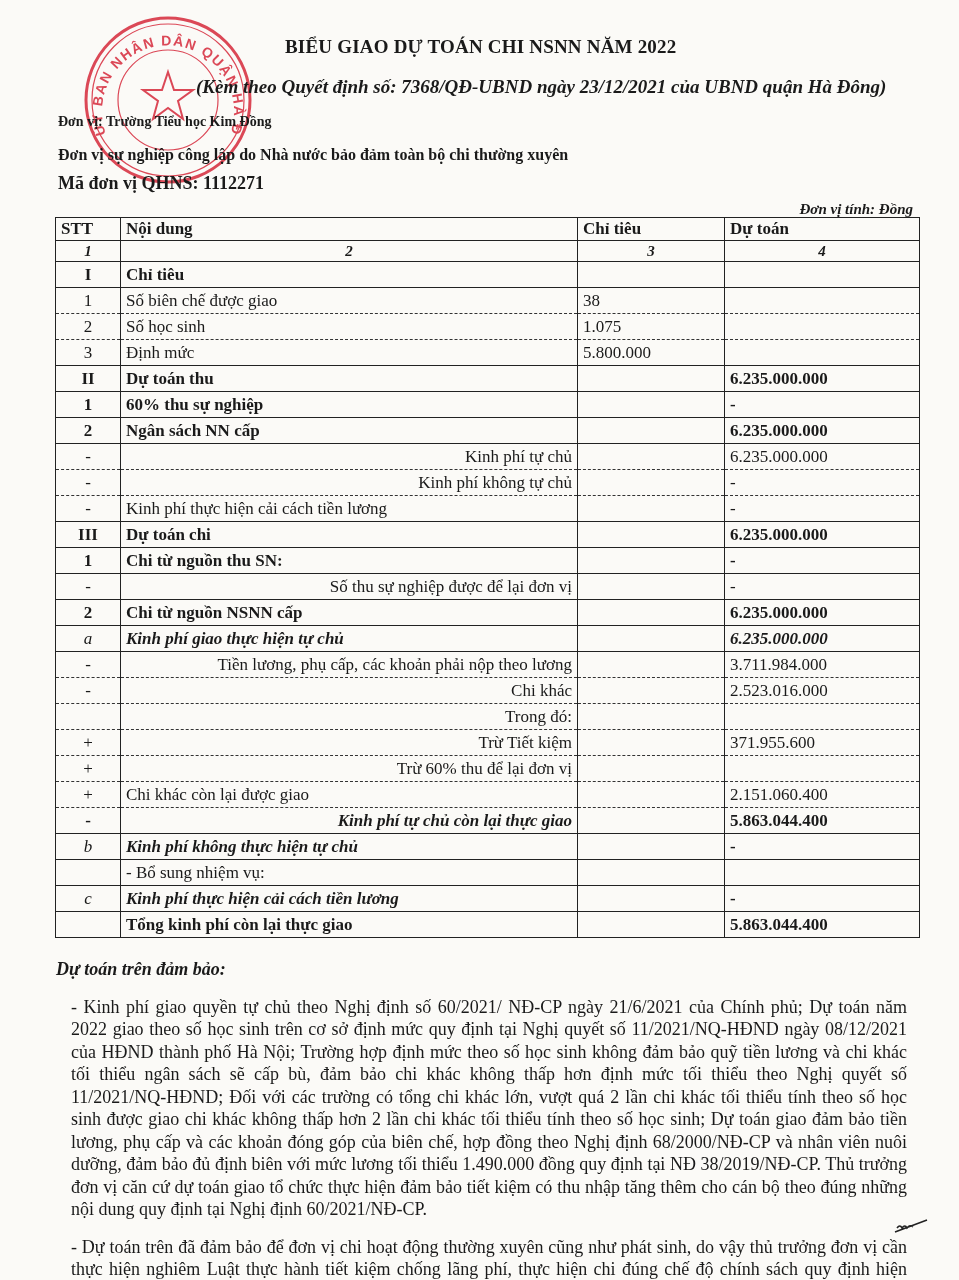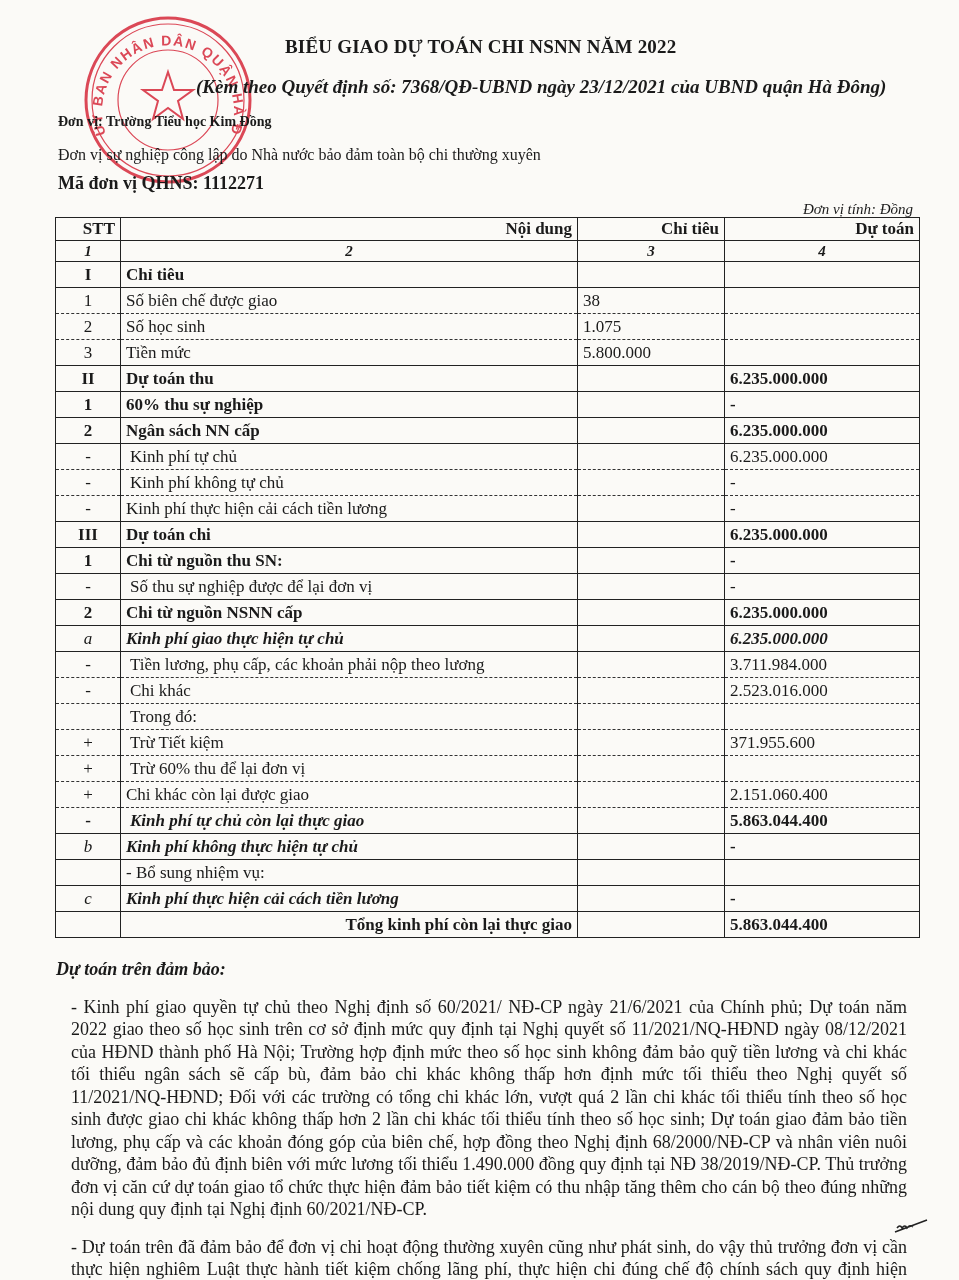--- a/index.html
+++ b/index.html
@@ -17,47 +17,47 @@
   .title {
     position: absolute; left: 285px; top: 36px;
     font-size: 19px; font-weight: bold; letter-spacing: 0.2px;
   }
   .subtitle {
     position: absolute; left: 196px; top: 76px;
     font-size: 19px; font-style: italic; font-weight: bold;
   }
   .unit-line { position: absolute; left: 58px; font-size: 14px; }
   .unit-line.l1 { top: 114px; font-weight: bold; }
-  .unit-line.l2 { top: 146px; font-size: 16px; font-weight: normal;}
+  .unit-line.l2 { top: 146px; font-size: 16px; font-weight: bold;}
   .unit-line.l3 { top: 173px; font-size: 18px; font-weight: bold;}
   .currency {
     position: absolute; right: 46px; top: 201px;
-    font-size: 15px; font-style: italic; font-weight: normal;
+    font-size: 15px; font-style: italic; font-weight: bold;
   }
   table.budget {
     position: absolute; left: 55px; top: 217px;
     width: 864px; border-collapse: collapse; table-layout: fixed;
     font-size: 17px;
   }
   table.budget td {
     border-left: 1.5px solid #222; border-right: 1.5px solid #222;
     padding: 0 5px; height: 25px; line-height: 25px; white-space: nowrap; overflow: hidden;
   }
   table.budget tr { border-top: 1.5px solid #222; }
   table.budget tr.dash { border-top: 1.5px dashed #333; }
   table.budget { border: 1.5px solid #222; }
   td.stt { text-align: center; }
   td.num { text-align: left; }
-  tr.hdr td { font-weight: bold; text-align: right; height: 22px; line-height: 22px; }
+  tr.hdr td { font-weight: bold; text-align: left; height: 22px; line-height: 22px; }
   tr.idx td { font-style: italic; font-weight: bold; text-align: center; font-size: 15px; height: 20px; line-height: 20px; }
   .b { font-weight: bold; }
   .i { font-style: italic; }
   .bi { font-weight: bold; font-style: italic; }
-  .ind { padding-left: 9px !important; }
-  .ctr { text-align: right; }
+  .ind { padding-left: 9px !important; text-align: right; }
+  .ctr { text-align: left; }
   .notes {
     position: absolute; left: 56px; top: 958px; width: 866px;
     font-size: 18px; line-height: 22.5px;
   }
   .notes .head { font-style: italic; font-weight: bold; margin-bottom: 3px; }
   .notes p { margin: 15px; text-align: justify; }
   .sig { position: absolute; left: 893px; top: 1216px; width: 36px; height: 20px; }
 </style>
 </head>
 <body>
@@ -116,21 +116,21 @@
     <td class="num"></td>
   </tr>
   <tr class="dash">
     <td class="stt">2</td>
     <td>Số học sinh</td>
     <td class="num">1.075</td>
     <td class="num"></td>
   </tr>
   <tr class="dash">
     <td class="stt">3</td>
-    <td>Tiền mức</td>
+    <td>Định mức</td>
     <td class="num">5.800.000</td>
     <td class="num"></td>
   </tr>
   <tr>
     <td class="stt b">II</td>
     <td class="b">Dự toán thu</td>
     <td class="num"></td>
     <td class="num b">6.235.000.000</td>
   </tr>
   <tr>

